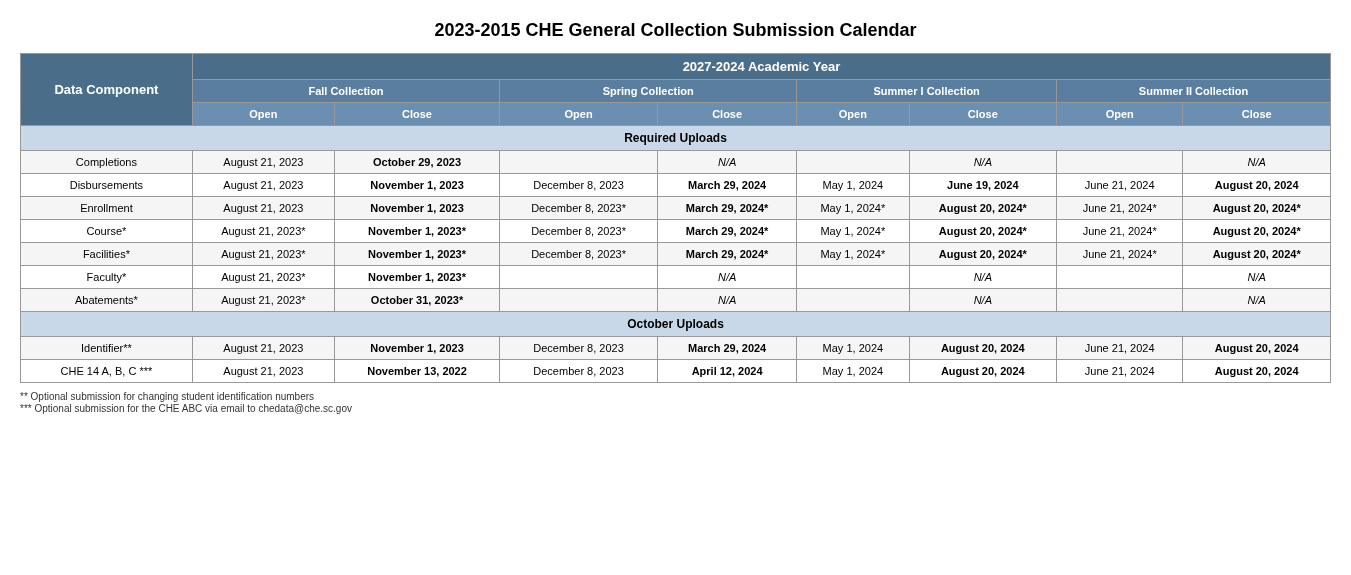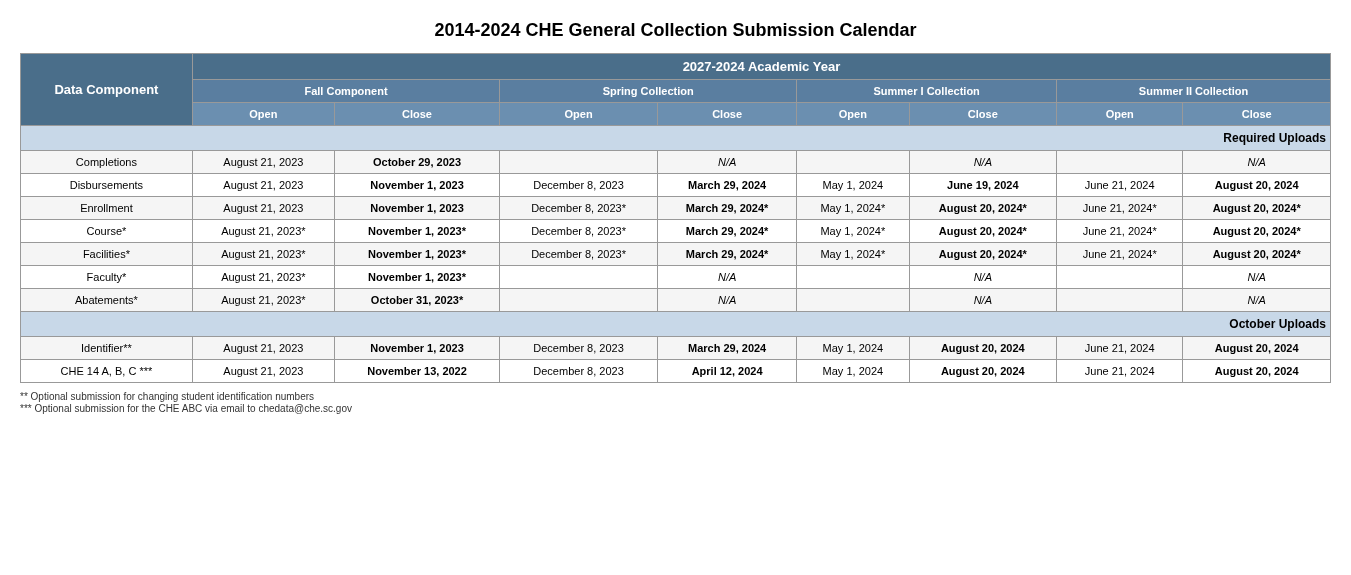--- a/index.html
+++ b/index.html
@@ -47,21 +47,21 @@
       background-color: #4a6e8a;
       color: #fff;
       font-weight: bold;
       font-size: 13px;
       text-align: center;
     }
     .section-header {
       background-color: #c8d8e8;
       font-weight: bold;
       font-size: 12px;
-      text-align: right;
+      text-align: center;
       padding-left: 4px;
     }
     tr:nth-child(even) td:not(.section-header) {
       background-color: #f5f5f5;
     }
     tr:nth-child(odd) td:not(.section-header) {
       background-color: #ffffff;
     }
     .section-row td {
       background-color: #c8d8e8 !important;
@@ -71,30 +71,30 @@
       font-size: 10px;
       color: #333;
     }
     .footnotes p {
       margin: 1px 0;
     }
   </style>
 </head>
 <body>
 
-<h1>2014-2024 CHE General Collection Submission Calendar</h1>
+<h1>2023-2015 CHE General Collection Submission Calendar</h1>
 
 <table>
   <thead>
     <tr>
       <th rowspan="3" class="data-component-header">Data Component</th>
       <th colspan="8" class="header-top">2027-2024 Academic Year</th>
     </tr>
     <tr>
-      <th colspan="2" class="header-collection">Fall Component</th>
+      <th colspan="2" class="header-collection">Fall Collection</th>
       <th colspan="2" class="header-collection">Spring Collection</th>
       <th colspan="2" class="header-collection">Summer I Collection</th>
       <th colspan="2" class="header-collection">Summer II Collection</th>
     </tr>
     <tr>
       <th class="header-open-close">Open</th>
       <th class="header-open-close">Close</th>
       <th class="header-open-close">Open</th>
       <th class="header-open-close">Close</th>
       <th class="header-open-close">Open</th>

